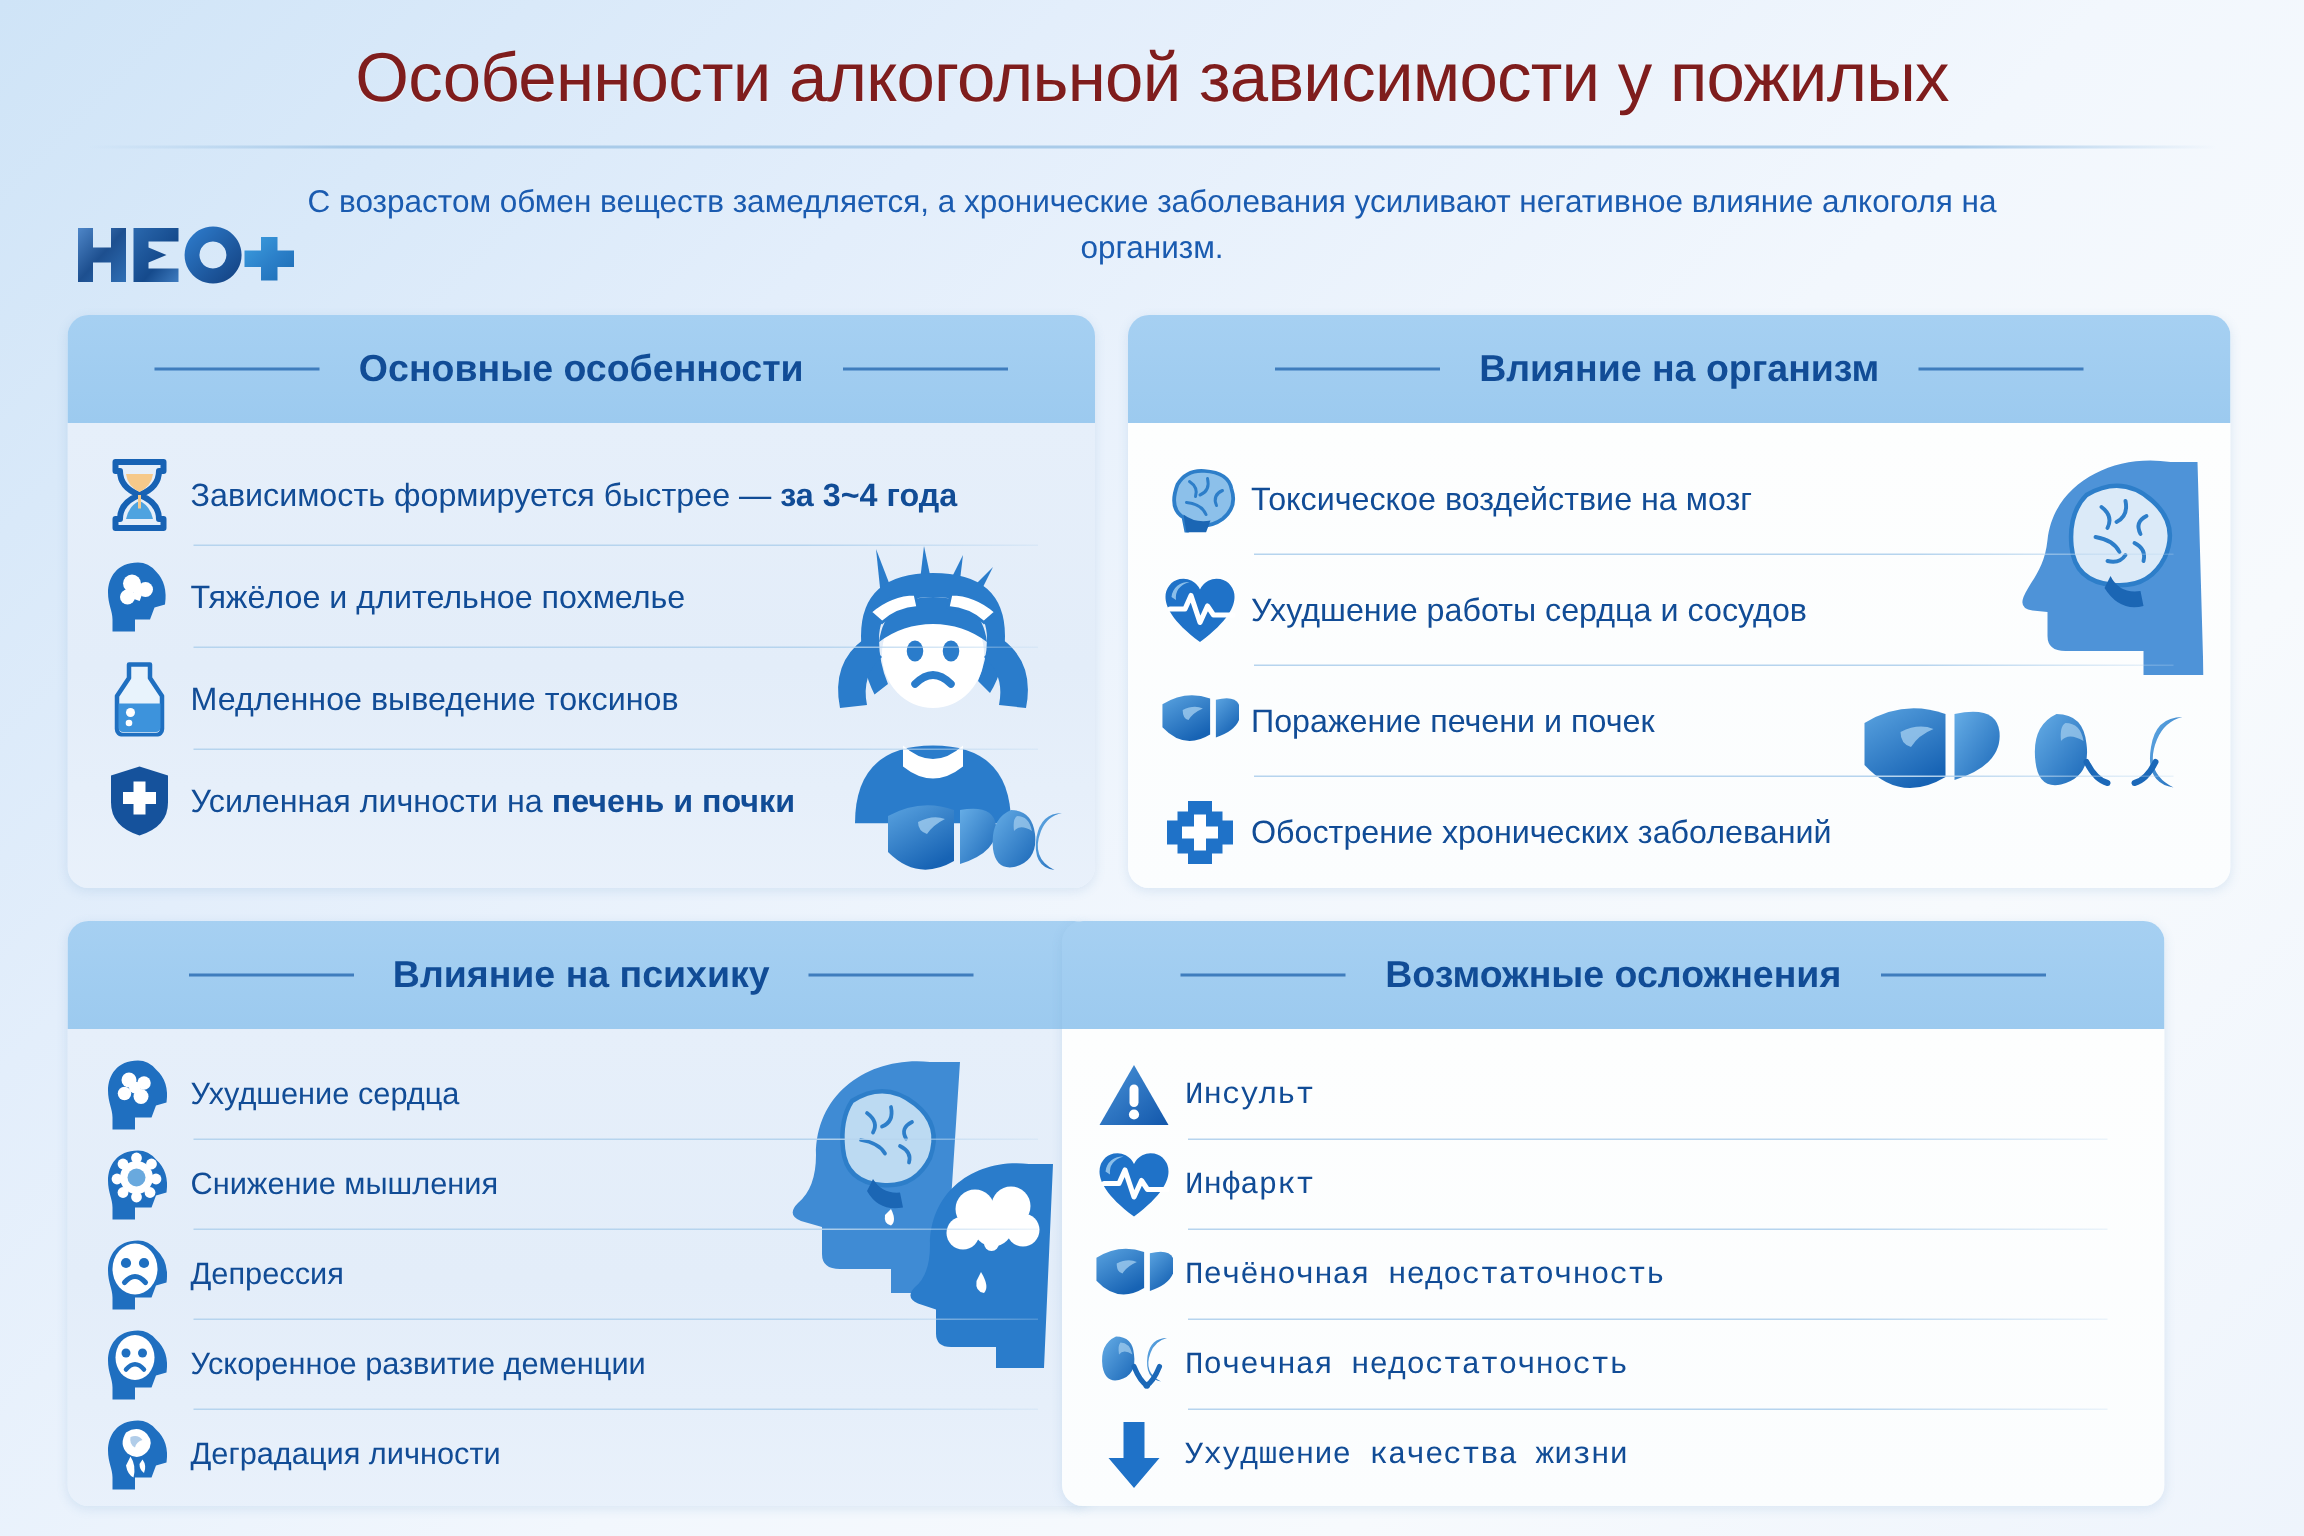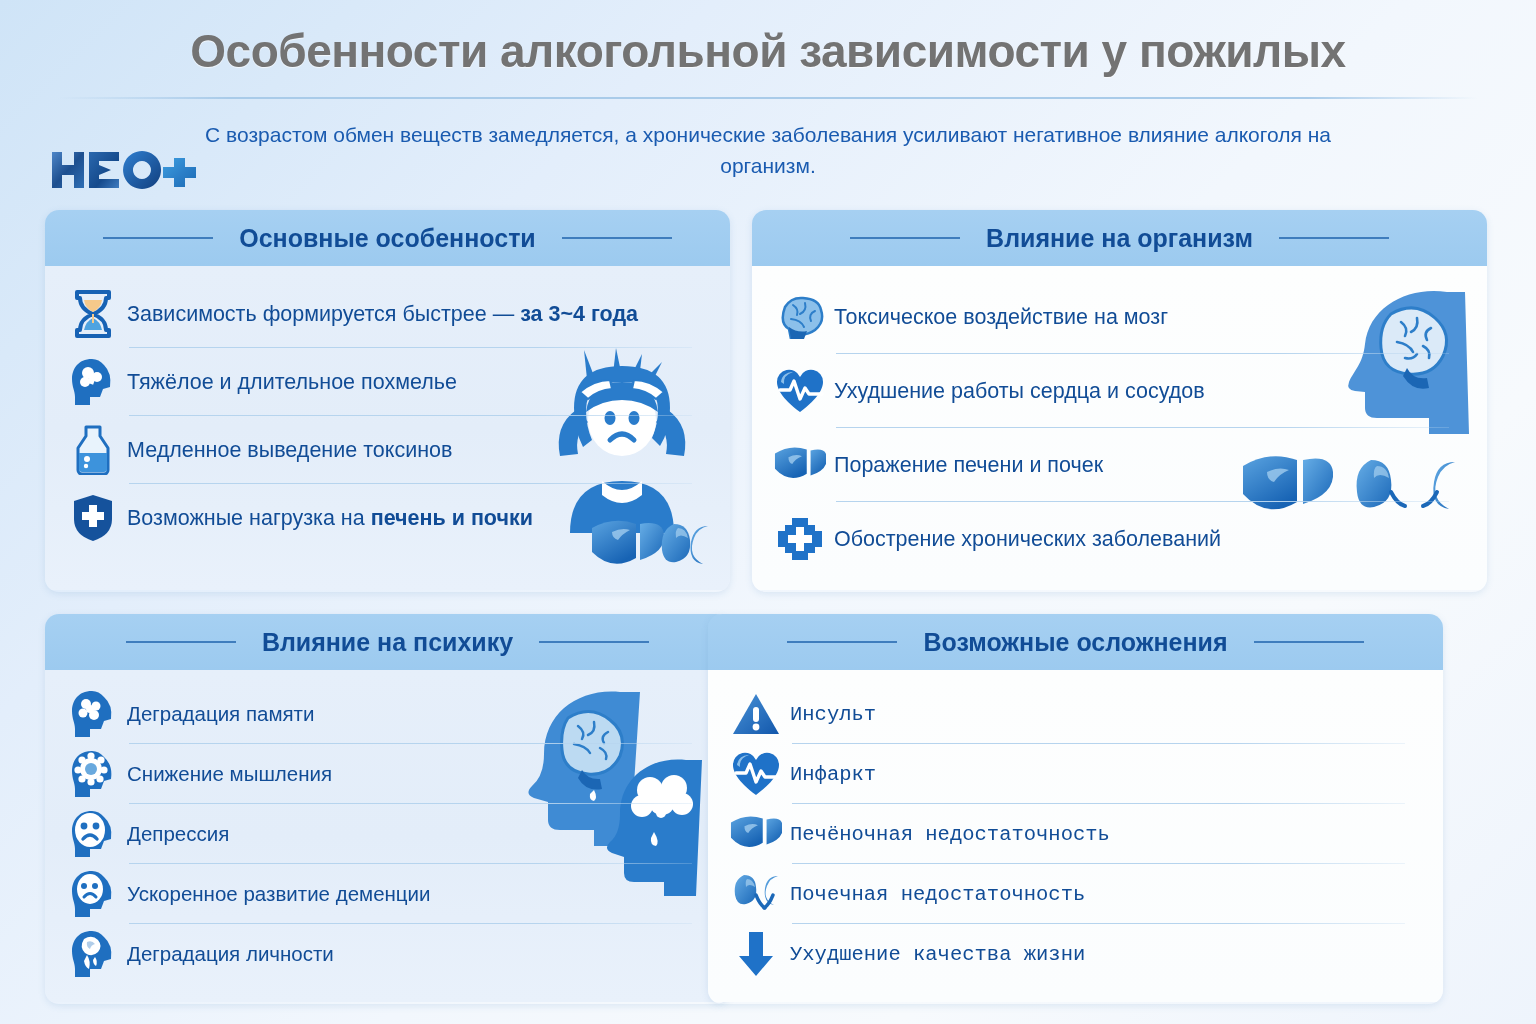--- a/index.html
+++ b/index.html
@@ -15,22 +15,22 @@
 
   
   .header {
     width: 100%;
     padding-top: 26px;
     text-align: center;
     position: relative;
   }
   .main-title {
     font-size: 46px;
-    font-weight: bold;
-    color: #737373;
+    font-weight: normal;
+    color: #7f1d1d;
     letter-spacing: -0.5px;
     line-height: 1.1;
     text-shadow: 0 1px 1px rgba(255,255,255,0.7);
   }
   .title-rule {
     margin: 20px auto 0 auto;
     width: 1420px;
     height: 2px;
     background: linear-gradient(to right, rgba(150,190,230,0) 0%, #a9cbe9 12%, #a9cbe9 88%, rgba(150,190,230,0) 100%);
   }
@@ -66,21 +66,21 @@
     border-radius: 14px;
     overflow: hidden;
     box-shadow: 0 2px 7px rgba(90,140,190,0.16);
   }
   .card.c1 { left: 45px;  top: 2px;   width: 685px; height: 382px; }
   .card.c2 { left: 752px; top: 2px;   width: 735px; height: 382px; }
   .card.c3 { left: 45px;  top: 406px; width: 685px; height: 390px; }
   .card.c4 { left: 708px; top: 406px; width: 735px; height: 390px; }
 
   .card-head {
-    height: 56px;
+    height: 72px;
     background: linear-gradient(to bottom, #a6d0f2 0%, #9ccaef 100%);
     display: flex;
     align-items: center;
     justify-content: center;
     position: relative;
   }
   .card-head .rule-l,
   .card-head .rule-r {
     height: 2px;
     background: #3f7dbd;
@@ -318,21 +318,21 @@
         </div>
 
         <div class="row">
           <div class="row-icon">
             <svg width="42" height="50" viewBox="0 0 42 50">
               <path d="M21 2 L40 8 V26 Q40 42 21 48 Q2 42 2 26 V8 Z" fill="#15529c"></path>
               <path d="M17 12 h8 v7 h7 v8 h-7 v7 h-8 v-7 h-7 v-8 h7 Z" fill="#ffffff"></path>
             </svg>
           </div>
           <div class="row-label">
-            <span>Возможные нагрузка на </span><b>печень и почки</b>
+            <span>Усиленная личности на </span><b>печень и почки</b>
           </div>
 
         </div>
 
       </div>
     </div>
   </div>
 
   <div class="card c2">
     <div class="card-head">
@@ -499,21 +499,21 @@
               <g fill="#ffffff">
                 <circle cx="16" cy="15" r="5"></circle>
                 <circle cx="26" cy="17" r="4.5"></circle>
                 <circle cx="13" cy="24" r="4.5"></circle>
                 <circle cx="24" cy="26" r="5"></circle>
                 <circle cx="20" cy="20" r="4"></circle>
               </g>
             </svg>
           </div>
           <div class="row-label">
-            <span>Деградация памяти</span>
+            <span>Ухудшение сердца</span>
           </div>
           <div class="sep"></div>
         </div>
 
         <div class="row">
           <div class="row-icon">
             <svg width="46" height="50" viewBox="0 0 46 50">
               <path d="M22 2 C8 2 2 12 2 22 C2 30 5 34 5 40 L5 48 L20 48 L20 40 L31 40 L34 32 L41 30 Q43 16 34 8 Q29 2 22 2 Z" fill="#1f6fc0"></path>
               <g fill="#ffffff">
                 <circle cx="21" cy="20" r="11"></circle>

